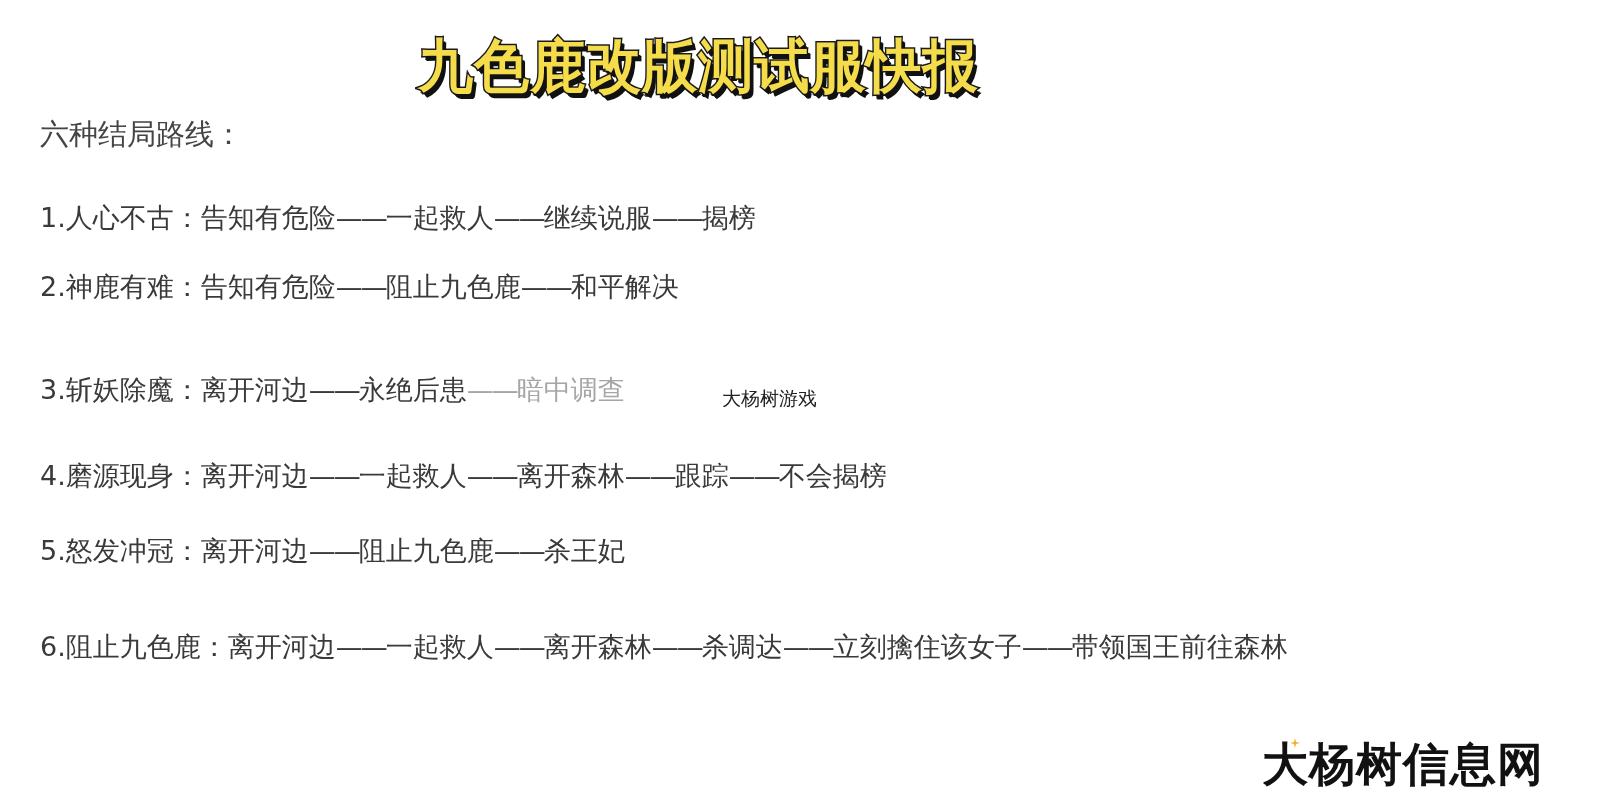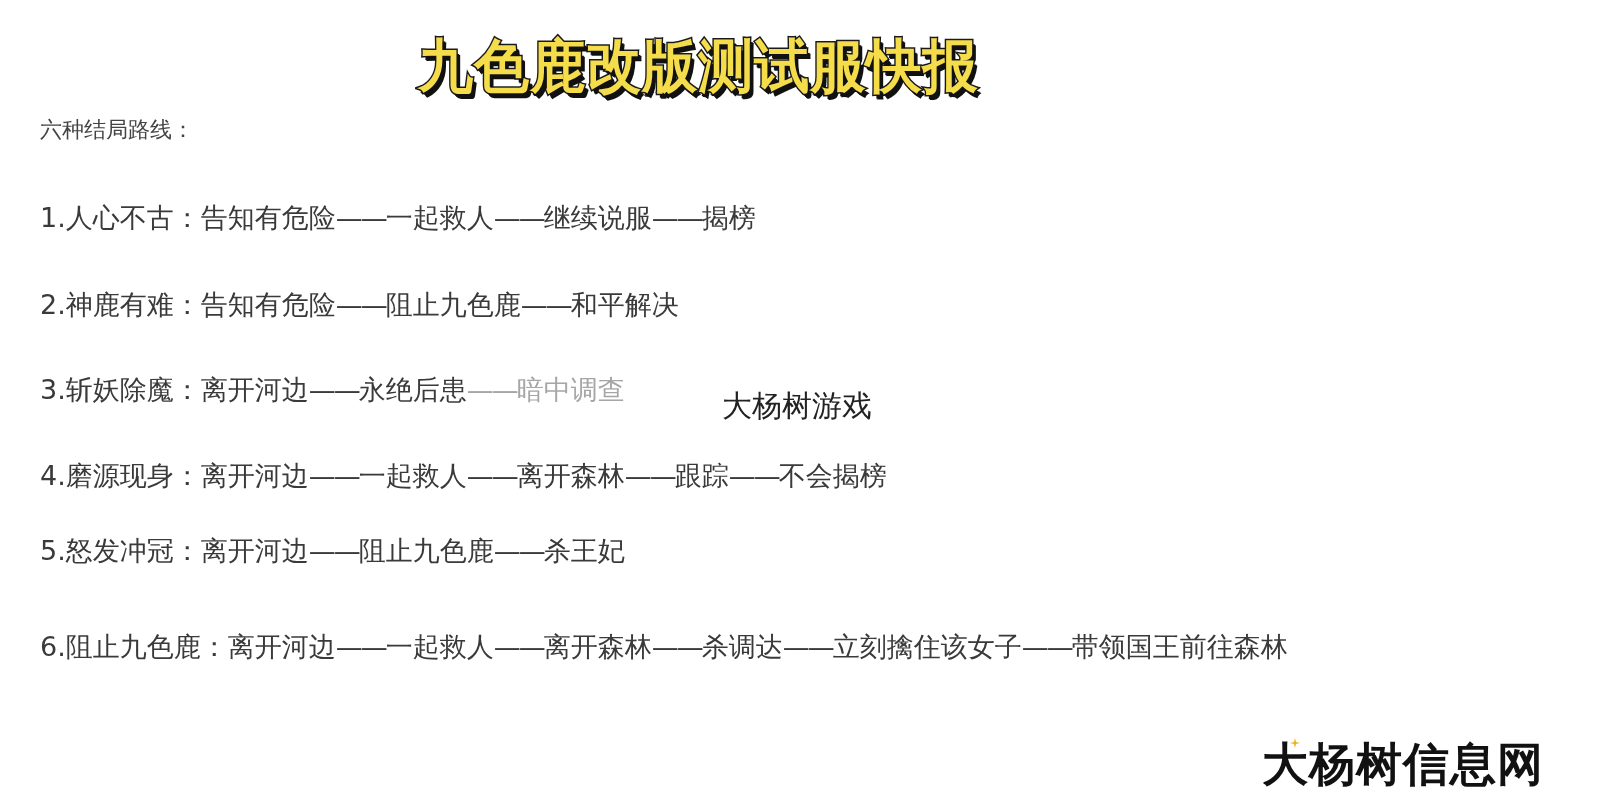--- a/index.html
+++ b/index.html
@@ -11,50 +11,50 @@
     position: absolute; left: 418px; top: 28px; width: 600px; height: 80px;
     font-family: "DejaVu Sans", sans-serif; font-weight: bold; font-size: 58px;
     color: #f5dc4a; letter-spacing: 1px; white-space: nowrap;
     -webkit-text-stroke: 3px #1a1a1a;
     paint-order: stroke fill;
     text-shadow: 3px 4px 0 #111, 4px 5px 0 #111;
     transform: scaleX(0.95); transform-origin: left center;
   }
   .subtitle {
     position: absolute; left: 40px; top: 115px;
-    font-size: 22px; color: #444; white-space: nowrap;
+    font-size: 29px; color: #444; white-space: nowrap;
   }
   .route {
     position: absolute; left: 40px; font-size: 27px; color: #3a3a3a; white-space: nowrap;
     letter-spacing: 0px;
   }
   .route .dash { letter-spacing: -2px; }
   .faded { color: #a6a6a6; }
   .watermark-mid {
-    position: absolute; left: 722px; top: 386px; font-size: 30px; color: #222; white-space: nowrap;
+    position: absolute; left: 722px; top: 386px; font-size: 19px; color: #222; white-space: nowrap;
   }
   .logo {
     position: absolute; left: 1262px; top: 734px; font-size: 46px; font-weight: bold; color: #111;
     white-space: nowrap; letter-spacing: 1px; text-align: center;
   }
   .logo-spark {
     position: absolute; left: 1290px; top: 738px; width: 10px; height: 10px;
   }
 </style>
 </head>
 <body>
 
 <div class="title">九色鹿改版测试服快报</div>
 <div class="subtitle">六种结局路线：</div>
 
 <div class="route" style="top:200px">
   <span>1.</span><span>人心不古</span><span>：</span><span>告知有危险</span><span class="dash">——</span><span>一起救人</span><span class="dash">——</span><span>继续说服</span><span class="dash">——</span><span>揭榜</span>
 </div>
 
-<div class="route" style="top:287px">
+<div class="route" style="top:269px">
   <span>2.</span><span>神鹿有难</span><span>：</span><span>告知有危险</span><span class="dash">——</span><span>阻止九色鹿</span><span class="dash">——</span><span>和平解决</span>
 </div>
 
 <div class="route" style="top:372px">
   <span>3.</span><span>斩妖除魔</span><span>：</span><span>离开河边</span><span class="dash">——</span><span>永绝后患</span><span class="dash faded">——</span><span class="faded">暗中调查</span>
 </div>
 
 <div class="watermark-mid">大杨树游戏</div>
 
 <div class="route" style="top:458px">

